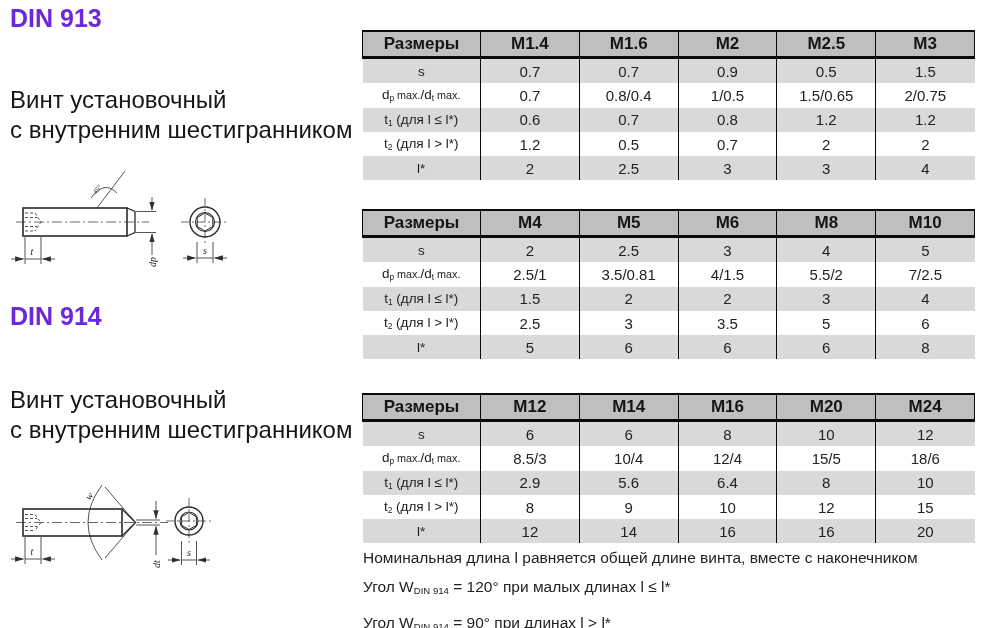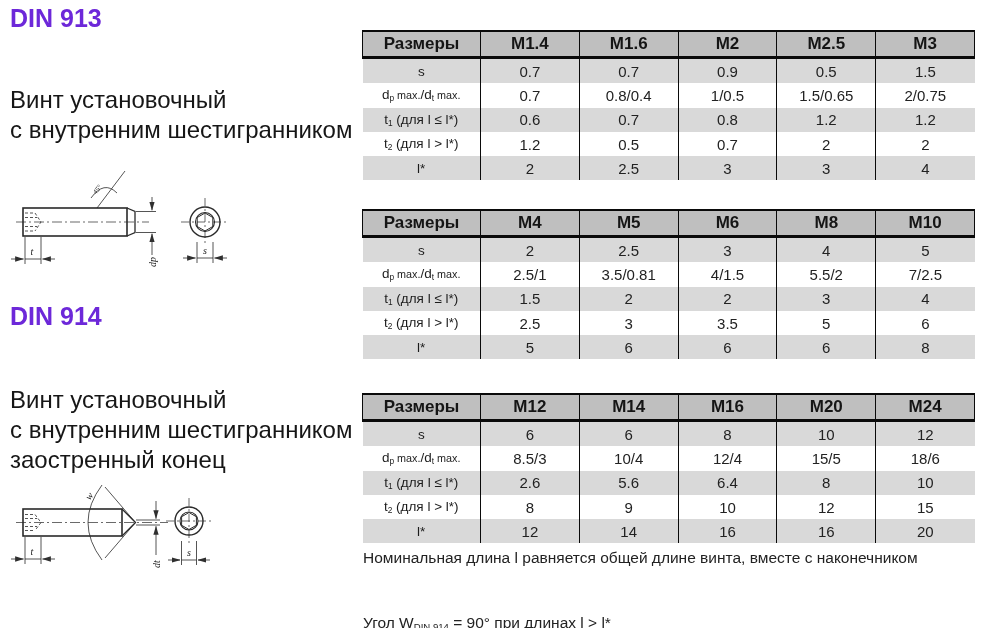--- a/index.html
+++ b/index.html
@@ -117,21 +117,20 @@
     <text class="dimtext" transform="translate(147.5,100) rotate(-90)">dp</text>
     <text class="dimtext" x="197" y="87" text-anchor="middle">s</text>
   </svg>
 
   <div class="std std2">
     <div>DIN 914</div>
   </div>
   <div class="desc desc2">
     <div>Винт установочный</div>
     <div>с внутренним шестигранником</div>
-    <div>заостренный конец</div>
   </div>
 
   <svg class="draw d2" width="255" height="120" viewBox="0 0 255 120">
     <defs>
       <marker id="ar2" viewBox="0 0 10 6" refX="9.5" refY="3" markerWidth="11" markerHeight="6.6" orient="auto">
         <path d="M0,0 L10,3 L0,6 Z" fill="#2f2f2f"></path>
       </marker>
     </defs>
     <g stroke="#2a2a2a" fill="none">
 
@@ -350,21 +349,21 @@
           <tr>
             <td><span>d</span><span class="sub">p</span><span class="small"> max.</span><span>/d</span><span class="sub">t</span><span class="small"> max.</span></td>
             <td>8.5/3</td>
             <td>10/4</td>
             <td>12/4</td>
             <td>15/5</td>
             <td>18/6</td>
           </tr>
           <tr>
             <td><span>t</span><span class="sub">1</span><span> (для l ≤ l*)</span></td>
-            <td>2.6</td>
+            <td>2.9</td>
             <td>5.6</td>
             <td>6.4</td>
             <td>8</td>
             <td>10</td>
           </tr>
           <tr>
             <td><span>t</span><span class="sub">2</span><span> (для l &gt; l*)</span></td>
             <td>8</td>
             <td>9</td>
             <td>10</td>
@@ -377,15 +376,16 @@
             <td>14</td>
             <td>16</td>
             <td>16</td>
             <td>20</td>
           </tr>
         </tbody>
       </table>
     </div>
 
   <div class="note n1"><span>Номинальная длина l равняется общей длине винта, вместе с наконечником</span></div>
+  <div class="note n2"><span>Угол W</span><span class="sub">DIN 914</span><span> = 120° при малых длинах l ≤ l*</span></div>
   <div class="note n3"><span>Угол W</span><span class="sub">DIN 914</span><span> = 90° при длинах l &gt; l*</span></div>
 
 </div>
 
 </body></html>

